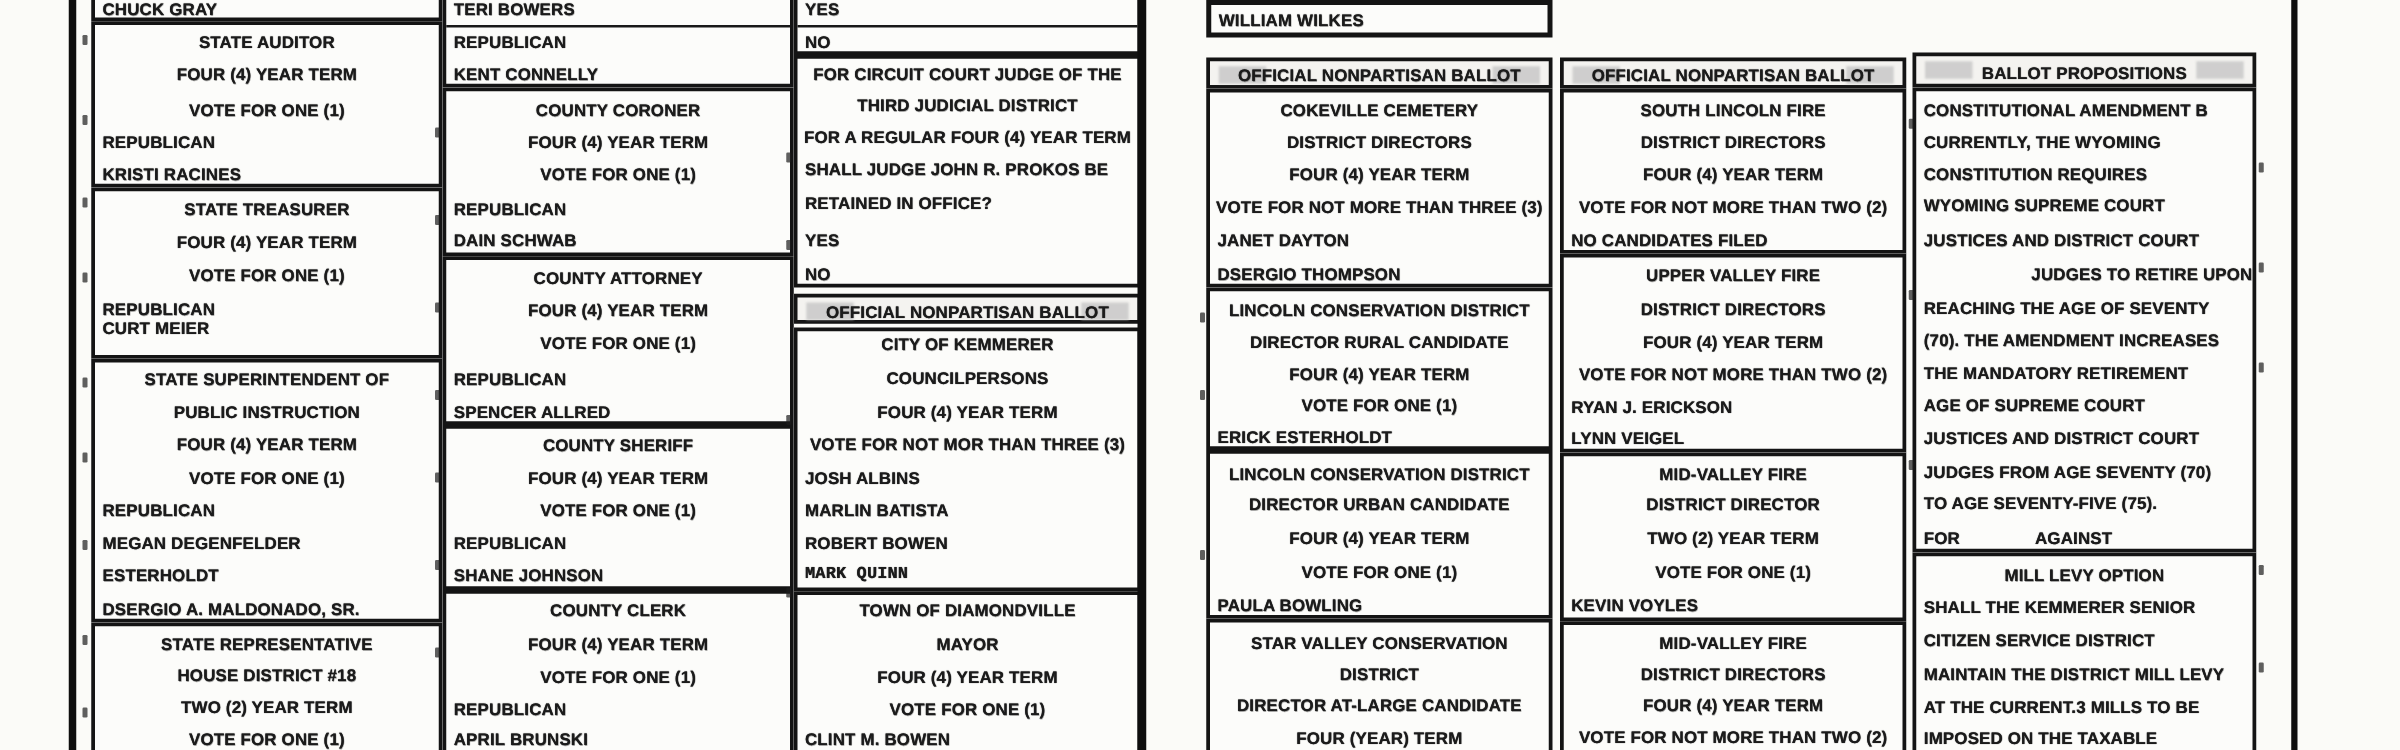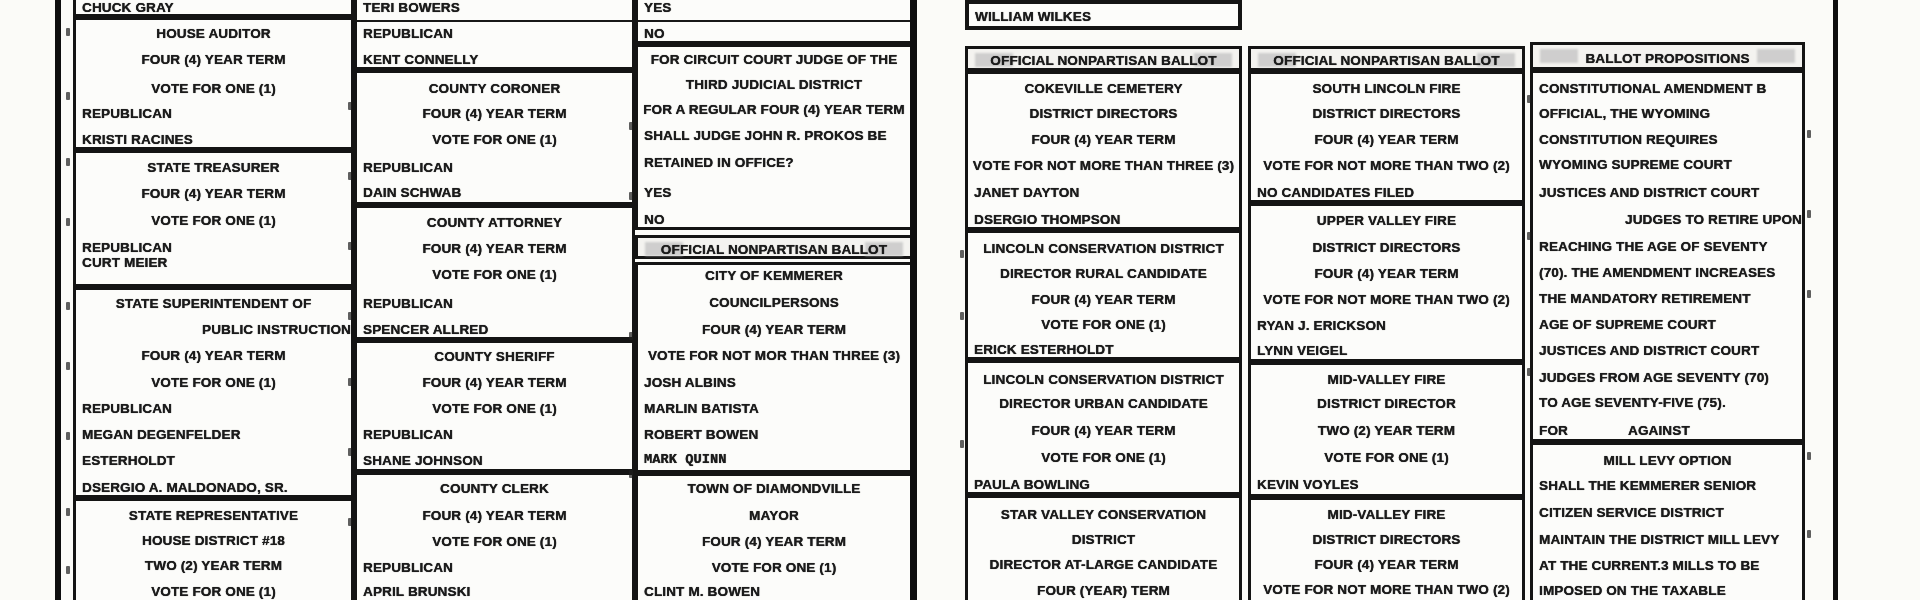--- a/index.html
+++ b/index.html
@@ -26,36 +26,36 @@
 </style>
 </head>
 <body>
 
 <div id="page">
     <div class="column" style="left: 73px; width: 281px;">
       <div class="box" style="top: -20px; height: 37px;">
         <div class="line l" style="top: 15px;">CHUCK GRAY</div>
       </div>
       <div class="box" style="top: 17px; height: 133px;">
-        <div class="line c" style="top: 4px;">HOUSE AUDITOR</div>
+        <div class="line c" style="top: 4px;">STATE AUDITOR</div>
         <div class="line c" style="top: 30px;">FOUR (4) YEAR TERM</div>
         <div class="line c" style="top: 59px;">VOTE FOR ONE (1)</div>
         <div class="line l" style="top: 84px;">REPUBLICAN</div>
         <div class="line l" style="top: 110px;">KRISTI RACINES</div>
       </div>
       <div class="box" style="top: 150px; height: 137px;">
         <div class="line c" style="top: 5px;">STATE TREASURER</div>
         <div class="line c" style="top: 31px;">FOUR (4) YEAR TERM</div>
         <div class="line c" style="top: 58px;">VOTE FOR ONE (1)</div>
         <div class="line l" style="top: 85px;">REPUBLICAN</div>
         <div class="line l" style="top: 100px;">CURT MEIER</div>
       </div>
       <div class="box" style="top: 287px; height: 211px;">
         <div class="line c" style="top: 4px;">STATE SUPERINTENDENT OF</div>
-        <div class="line c" style="top: 30px; text-align: right;">PUBLIC INSTRUCTION</div>
+        <div class="line c" style="top: 30px;">PUBLIC INSTRUCTION</div>
         <div class="line c" style="top: 56px;">FOUR (4) YEAR TERM</div>
         <div class="line c" style="top: 83px;">VOTE FOR ONE (1)</div>
         <div class="line l" style="top: 109px;">REPUBLICAN</div>
         <div class="line l" style="top: 135px;">MEGAN DEGENFELDER</div>
         <div class="line l" style="top: 161px;">ESTERHOLDT</div>
         <div class="line l" style="top: 188px;">DSERGIO A. MALDONADO, SR.</div>
       </div>
       <div class="box" style="top: 498px; height: 112px;">
         <div class="line c" style="top: 5px;">STATE REPRESENTATIVE</div>
         <div class="line c" style="top: 30px;">HOUSE DISTRICT #18</div>
@@ -211,21 +211,21 @@
       </div>
     </div>
     <div class="column" style="left: 1530px; width: 275px;">
       <div class="box header" style="top: 42px; height: 28px;">
         <div class="shade sl"></div>
         <div class="shade sr"></div>
         <div class="line c" style="top: 4px;">BALLOT PROPOSITIONS</div>
       </div>
       <div class="box" style="top: 70px; height: 372px;">
         <div class="line l" style="top: 6px;">CONSTITUTIONAL AMENDMENT B</div>
-        <div class="line l" style="top: 31px;">OFFICIAL, THE WYOMING</div>
+        <div class="line l" style="top: 31px;">CURRENTLY, THE WYOMING</div>
         <div class="line l" style="top: 57px;">CONSTITUTION REQUIRES</div>
         <div class="line l" style="top: 82px;">WYOMING SUPREME COURT</div>
         <div class="line l" style="top: 110px;">JUSTICES AND DISTRICT COURT</div>
         <div class="line l" style="top: 137px; text-align: right;">JUDGES TO RETIRE UPON</div>
         <div class="line l" style="top: 164px;">REACHING THE AGE OF SEVENTY</div>
         <div class="line l" style="top: 190px;">(70). THE AMENDMENT INCREASES</div>
         <div class="line l" style="top: 216px;">THE MANDATORY RETIREMENT</div>
         <div class="line l" style="top: 242px;">AGE OF SUPREME COURT</div>
         <div class="line l" style="top: 268px;">JUSTICES AND DISTRICT COURT</div>
         <div class="line l" style="top: 295px;">JUDGES FROM AGE SEVENTY (70)</div>

